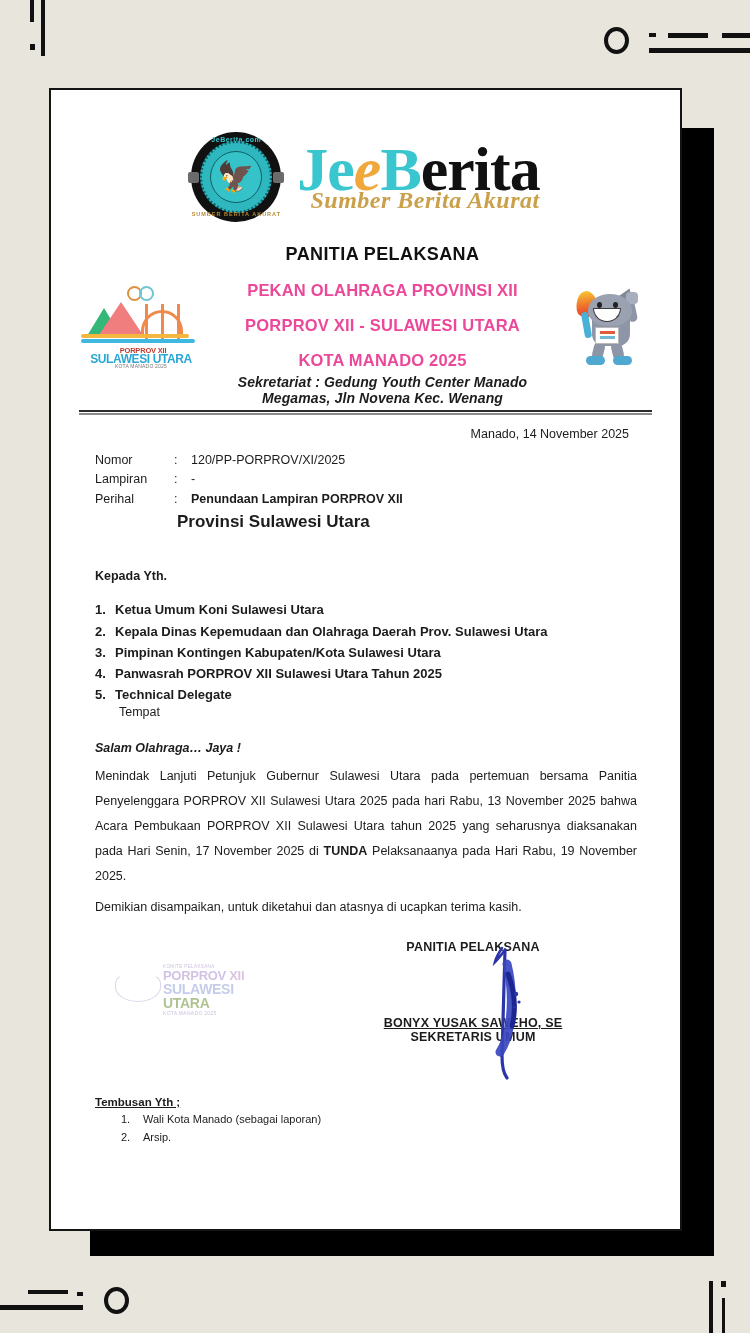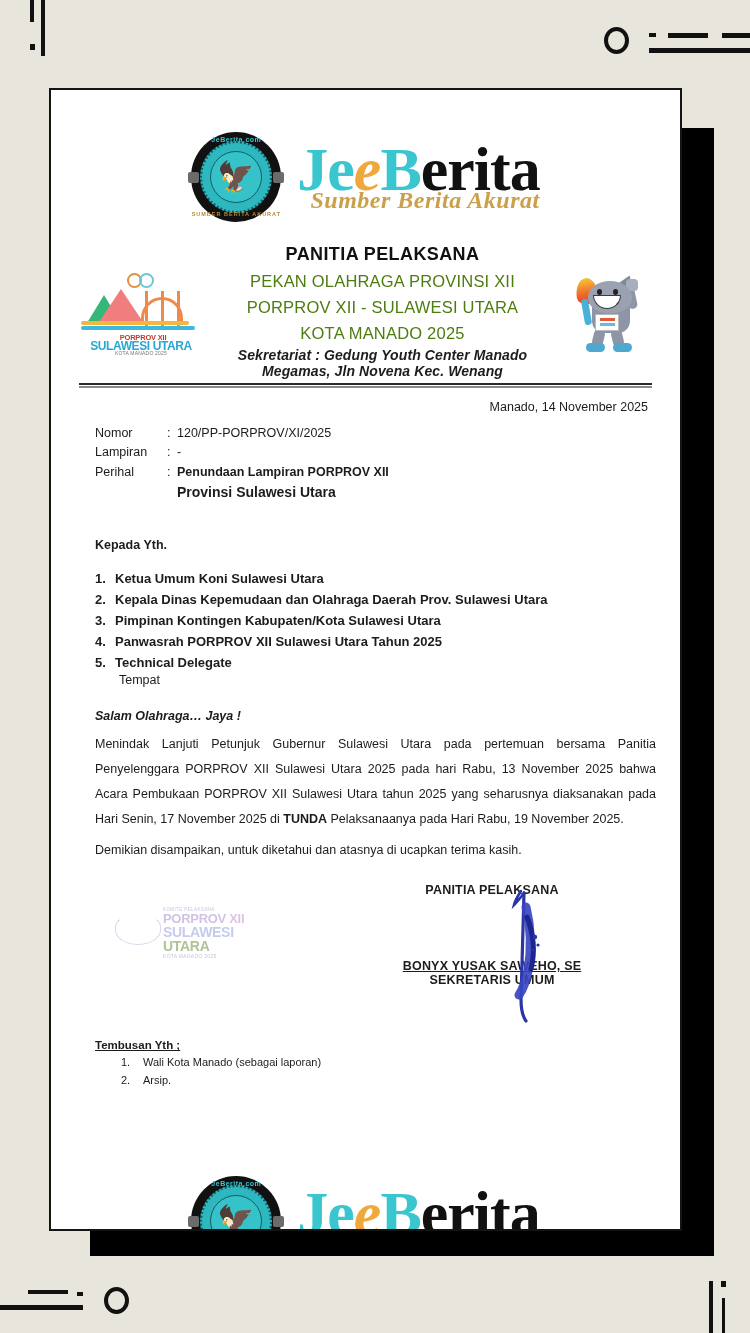--- a/index.html
+++ b/index.html
@@ -189,21 +189,21 @@
     position: absolute; left: 6px; top: 68px; width: 112px; text-align: center;
     font-size: 12px; font-weight: bold; color: #2aa7d4; letter-spacing: -.4px;}
   .pl-txt3 {
     position: absolute; left: 6px; top: 79px; width: 112px; text-align:center;
     font-size: 5px; color: #777; letter-spacing: .2px;}
 
   .lh-center { flex: 1; text-align: center; padding: 0 4px; }
   .lh-center .l1 { font-size: 18px; font-weight: bold; letter-spacing: .4px; color:#111;}
   .lh-center .l2,
   .lh-center .l3,
-  .lh-center .l4 { font-size: 16.5px; font-weight: normal; letter-spacing: .2px; color:#4d7c0f; margin-top:7px;}
+  .lh-center .l4 { font-size: 16.5px; font-weight: bold; letter-spacing: .2px; color:#ec4899; margin-top:16px;}
   .lh-center .sek {
     font-size: 14px; font-style: italic; font-weight: bold; color: #1d1d1d;
     margin-top: 4px; letter-spacing: .1px; }
 
   
   .mascot { position: relative; width: 86px; height: 86px; flex: none; }
   .ms-body {
     position: absolute; left: 26px; top: 22px; width: 38px; height: 42px;
     background: #8e95a6; border-radius: 16px 16px 12px 12px; }
   .ms-head {
@@ -245,31 +245,31 @@
     position: absolute; top: 60px; width: 11px; height: 18px;
     background: #8e95a6; border-radius: 5px; }
   .ms-leg.l { left: 27px; transform: rotate(14deg); }
   .ms-leg.r { left: 46px; transform: rotate(-14deg); }
   .ms-shoe {
     position: absolute; top: 74px; width: 19px; height: 9px;
     background: #4fa8cf; border-radius: 6px; }
   .ms-shoe.l { left: 20px; } .ms-shoe.r { left: 47px; }
 
   
-  .body-wrap { padding: 12px 24px 0 44px; color: #1c1c1c; }
+  .body-wrap { padding: 12px 43px 0 44px; color: #1c1c1c; }
 
   .date-line { text-align: right; font-size: 12.5px; padding-right: 8px; margin-bottom: 10px; }
 
   .meta { font-size: 12.5px; line-height: 1.55; }
-  .meta-row { display: flex; }
+  .meta-row { display: flex; gap: 7px; }
   .meta-row .k { width: 72px; flex: none; }
   .meta-row .s { width: 10px; flex: none; }
   .meta-row .v { flex: 1; }
   .meta-row.bold .v { font-weight: bold; font-size: 12.5px; }
-  .meta-sub { padding-left: 82px; font-weight: bold; font-size: 14px; }
+  .meta-sub { padding-left: 82px; font-weight: bold; font-size: 17px; }
 
   .addr { margin-top: 34px; font-size: 12.5px; }
   .addr .lead { margin-bottom: 16px; font-weight: bold; }
   .addr ol { list-style: none; }
   .addr li { display: flex; font-weight: bold; font-size: 13px; line-height: 1.62; }
   .addr li .n { width: 20px; flex: none; }
   .addr .di { margin-top: 1px; }
   .addr .tempat { padding-left: 24px; }
 
   .salam { margin-top: 22px; font-size: 12.5px; font-weight: bold; font-style: italic; }

